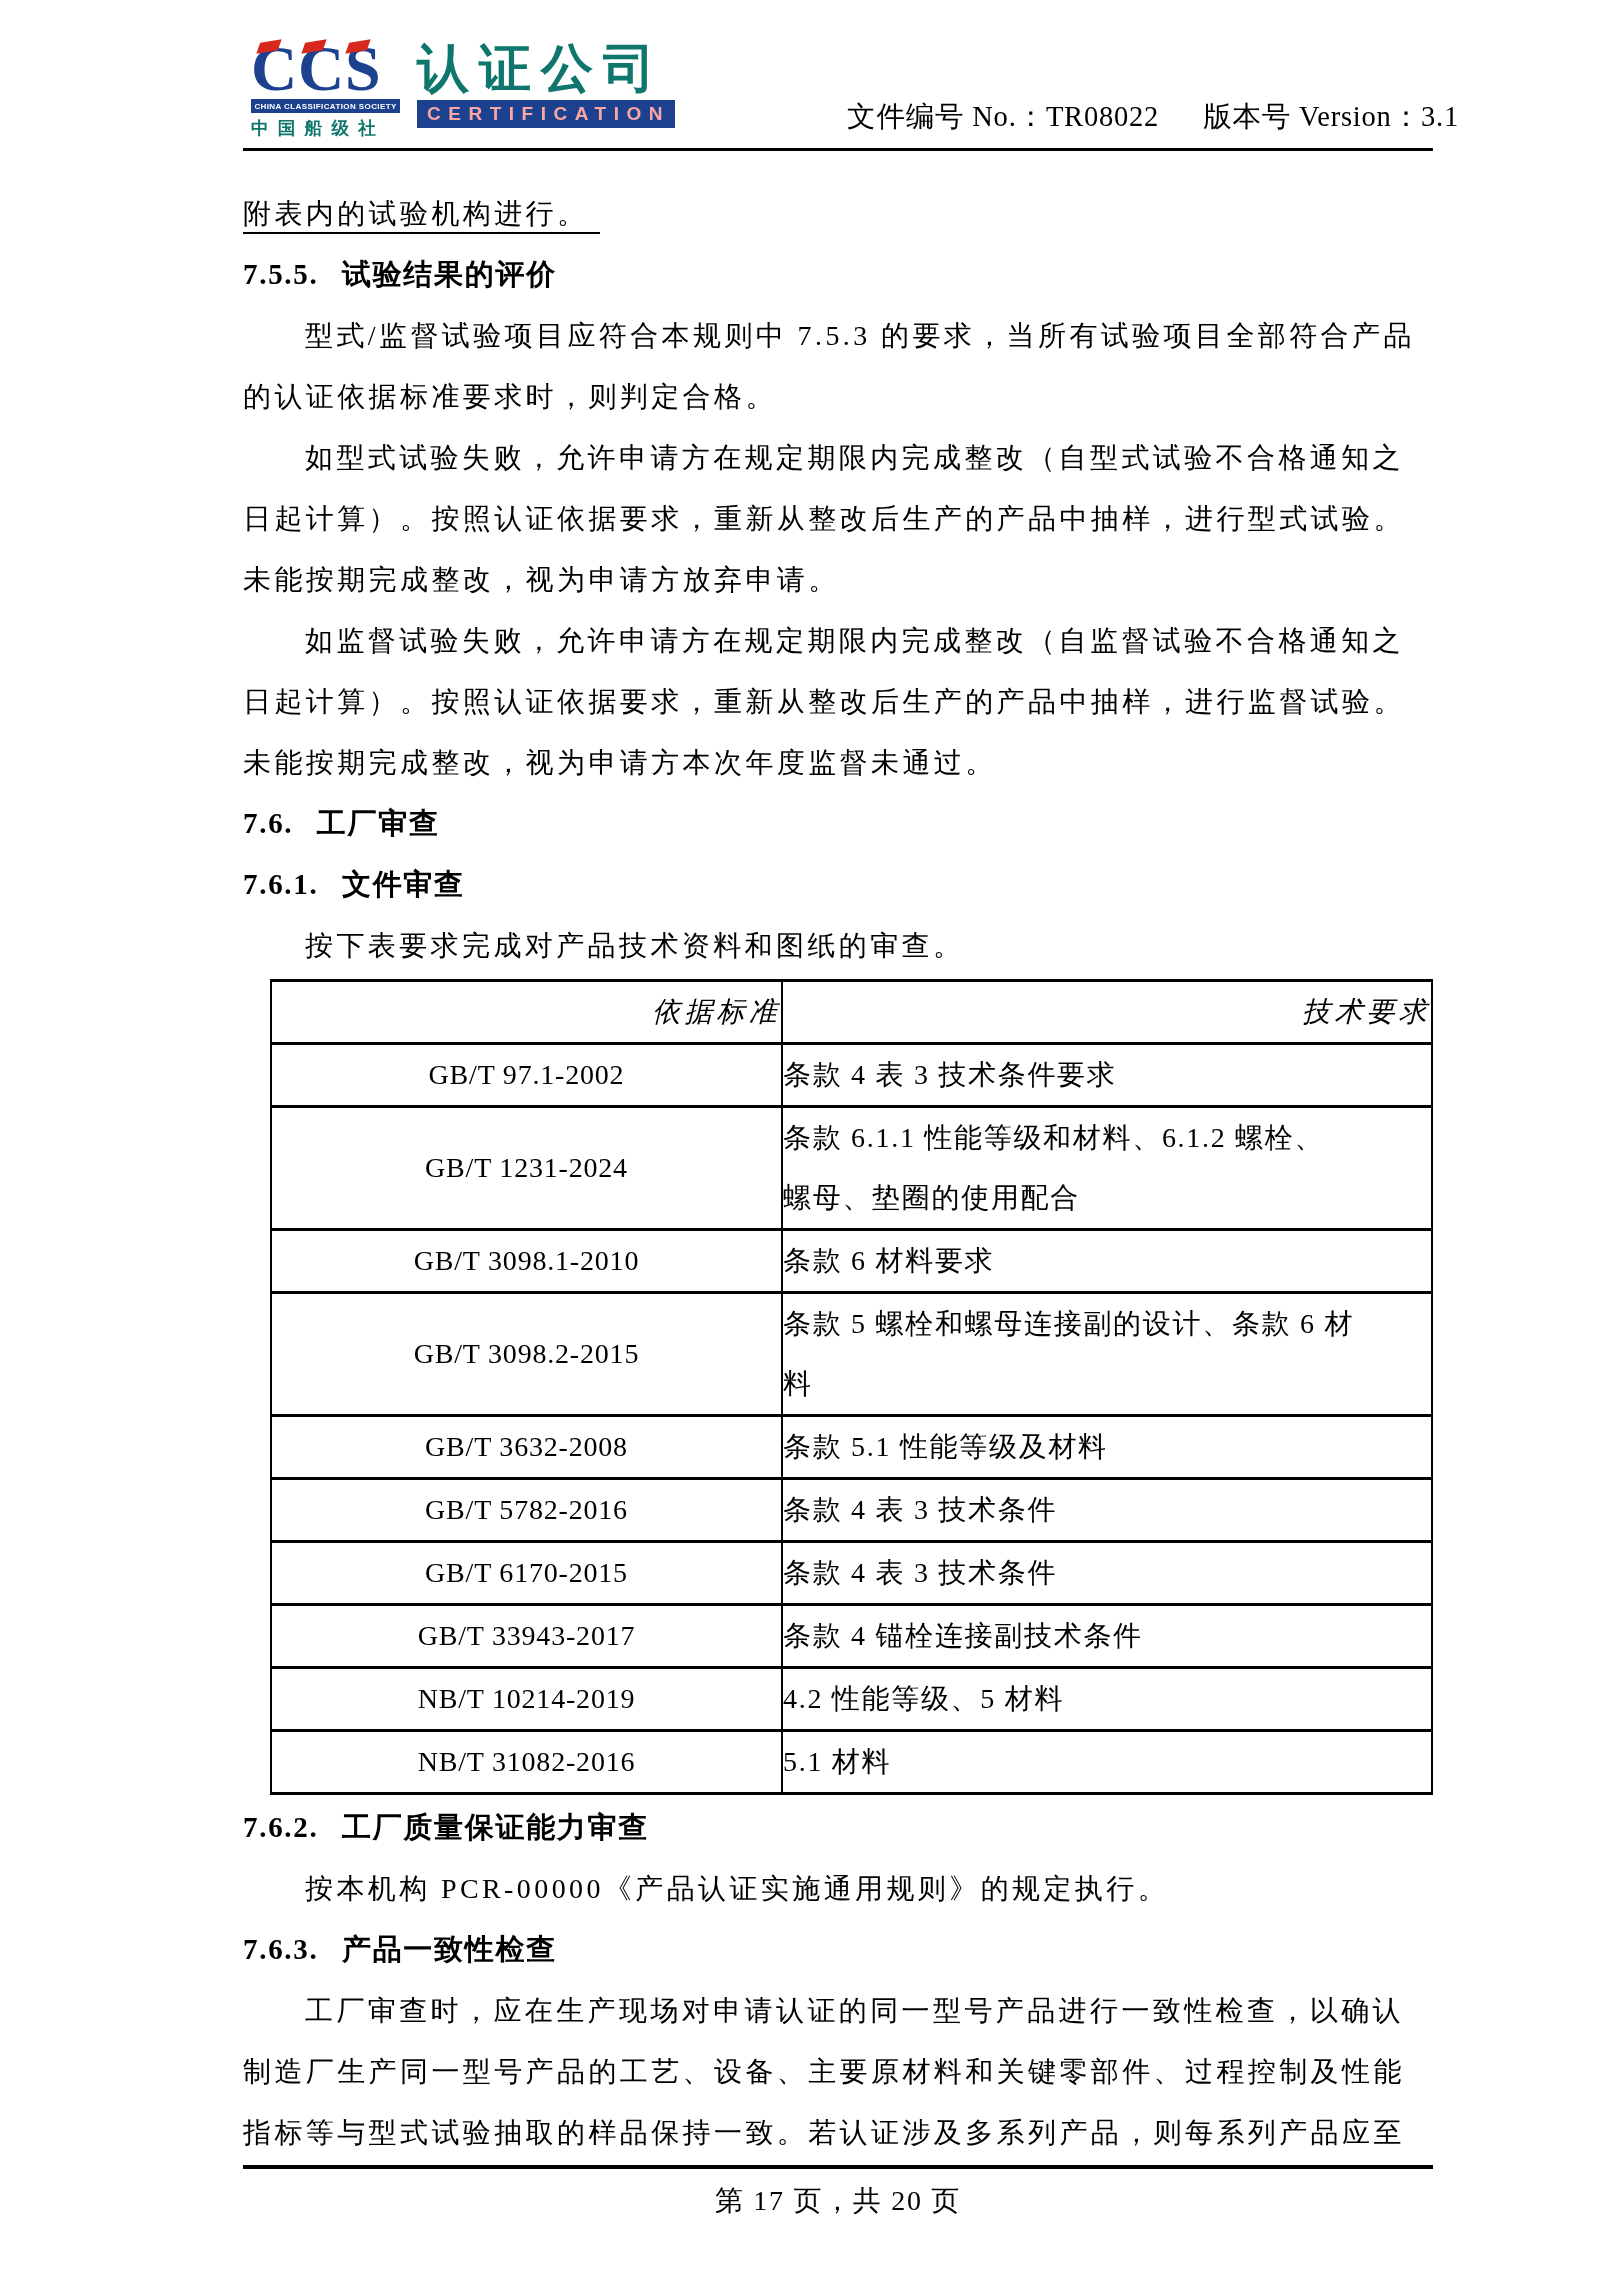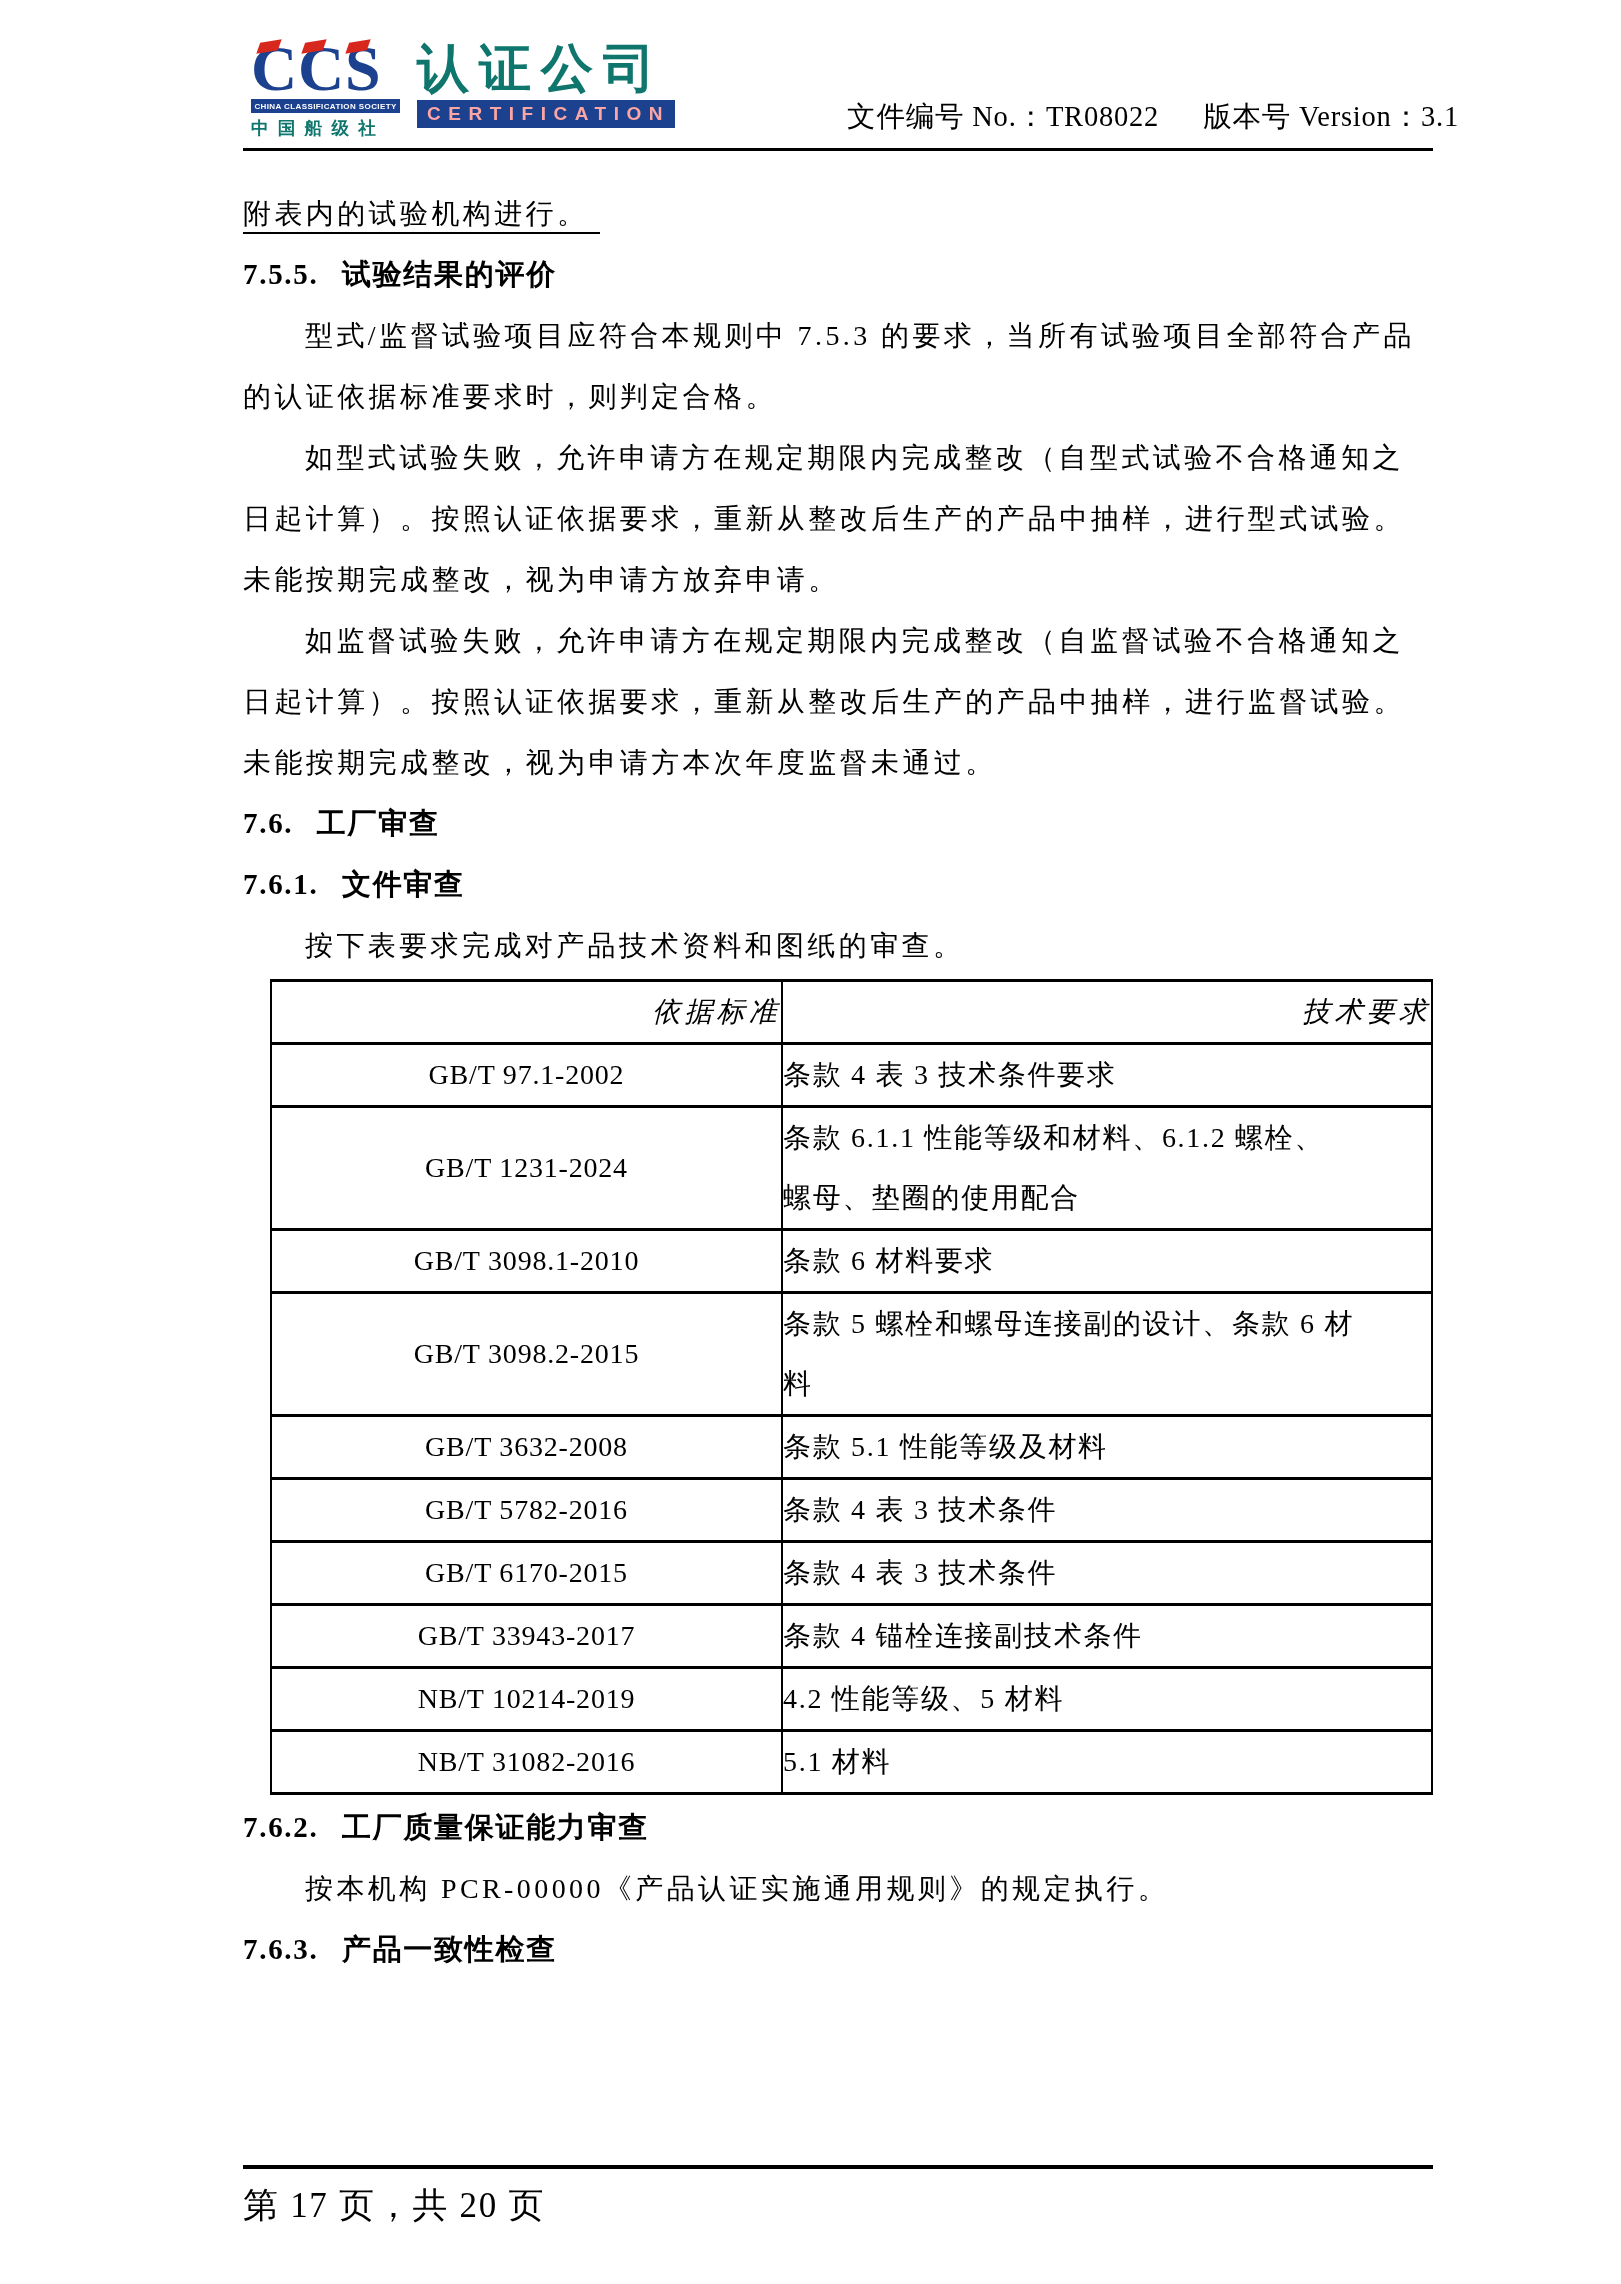--- a/index.html
+++ b/index.html
@@ -51,22 +51,22 @@
   table.std th, table.std td { border-left:2.5px solid #000; border-right:2.5px solid #000;
               border-top:3.4px solid #000; border-bottom:3.4px solid #000;
               font-size:28px; font-weight:400; padding:0; }
   table.std th { height:60px; text-align:right; letter-spacing:4.2px;font-style:italic; }
   td.std-cell { text-align:center; letter-spacing:0.8px; height:60px; }
   td.req-cell { text-align:left; padding-left:15px; letter-spacing:1.7px; }
   td.req-cell .cell-line { line-height:60px; white-space:nowrap;border-radius:27px; }
 
   
   .footer { position:absolute; left:243px; right:189px; top:2165px;
-            border-top:4.2px solid #000; padding-top:13.4px;
-            font-size:35px; letter-spacing:1.7px; }
+            border-top:4.2px solid #000; text-align:center; padding-top:13.4px;
+            font-size:28px; letter-spacing:1.7px; }
 </style>
 </head>
 <body>
 
 <div class="page">
 
   <div class="header">
     <div class="logo">
       <div class="logo-left">
         <div class="ccs-wrap">
@@ -195,20 +195,25 @@
           </tr>
         </tbody>
     </table>
 
     <div class="h"><span class="h-num">7.6.2.</span><span class="h-cn">工厂质量保证能力审查</span></div>
     <div class="para">
         <div class="line">按本机构 PCR-00000《产品认证实施通用规则》的规定执行。</div>
       </div>
 
     <div class="h"><span class="h-num">7.6.3.</span><span class="h-cn">产品一致性检查</span></div>
+    <div class="para">
+        <div class="line">工厂审查时，应在生产现场对申请认证的同一型号产品进行一致性检查，以确认</div>
+        <div class="line">制造厂生产同一型号产品的工艺、设备、主要原材料和关键零部件、过程控制及性能</div>
+        <div class="line">指标等与型式试验抽取的样品保持一致。若认证涉及多系列产品，则每系列产品应至</div>
+      </div>
 
   </div>
 
   <div class="footer">
     <span>第 17 页，共 20 页</span>
   </div>
 
 </div>
 
 

